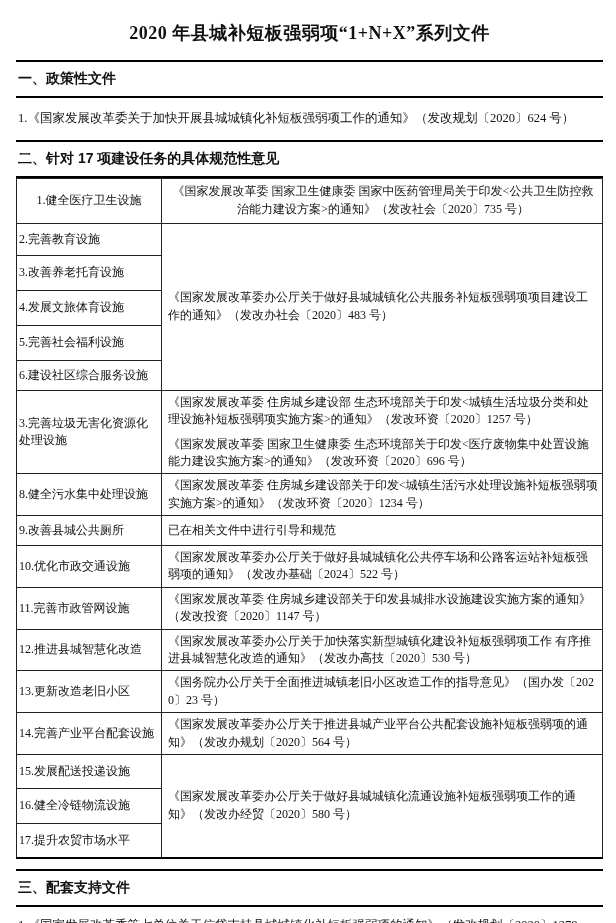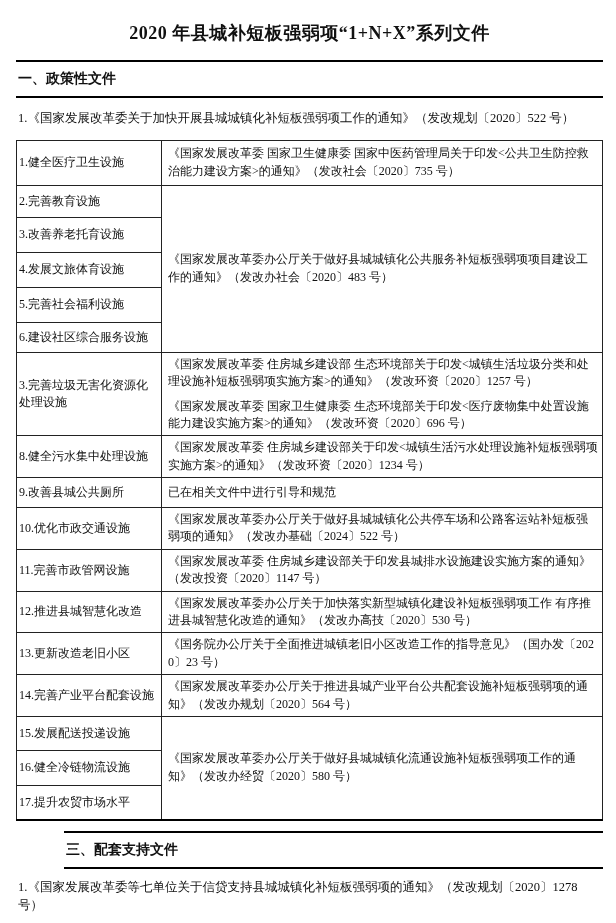--- a/index.html
+++ b/index.html
@@ -65,26 +65,27 @@
   .docp + .docp { margin-top: 7px; }
 </style>
 </head>
 <body>
 
 <div class="page">
 
   <div class="title">2020 年县城补短板强弱项“1+N+X”系列文件</div>
 
   <div class="sec-heading">一、政策性文件</div>
-  <div class="policy-item">1.《国家发展改革委关于加快开展县城城镇化补短板强弱项工作的通知》（发改规划〔2020〕522 号）</div>
+  <div class="policy-item">1.《国家发展改革委关于加快开展县城城镇化补短板强弱项工作的通知》（发改规划〔2020〕624 号）</div>
 
+  <div class="sec-heading">二、针对 17 项建设任务的具体规范性意见</div>
 
   <table class="doc-table">
     <tbody>
-        <tr style="height:45px;">
+        <tr style="height:45px;text-align:center;">
       <td class="col-task">1.健全医疗卫生设施</td>
       <td class="col-doc">《国家发展改革委 国家卫生健康委 国家中医药管理局关于印发&lt;公共卫生防控救治能力建设方案&gt;的通知》（发改社会〔2020〕735 号）</td>
     </tr>
     <tr style="height:32px;">
       <td class="col-task">2.完善教育设施</td>
       <td class="col-doc" rowspan="5">《国家发展改革委办公厅关于做好县城城镇化公共服务补短板强弱项项目建设工作的通知》（发改办社会〔2020〕483 号）</td>
     </tr>
     <tr style="height:35px;">
       <td class="col-task">3.改善养老托育设施</td>
     </tr>
@@ -138,16 +139,16 @@
     </tr>
     <tr style="height:35px;">
       <td class="col-task">16.健全冷链物流设施</td>
     </tr>
     <tr style="height:34px;">
       <td class="col-task">17.提升农贸市场水平</td>
     </tr>
   </tbody>
     </table>
 
-  <div class="sec-heading" style="border-top:none; margin-top:10px; border-top:2px solid #000;margin-left:48px;">三、配套支持文件</div>
+  <div class="sec-heading" style="border-top:none; margin-top:10px; border-top:2px solid #000;">三、配套支持文件</div>
   <div class="support-item divided">1.《国家发展改革委等七单位关于信贷支持县城城镇化补短板强弱项的通知》（发改规划〔2020〕1278 号）</div>
 
 </div>
 
 </body></html>

